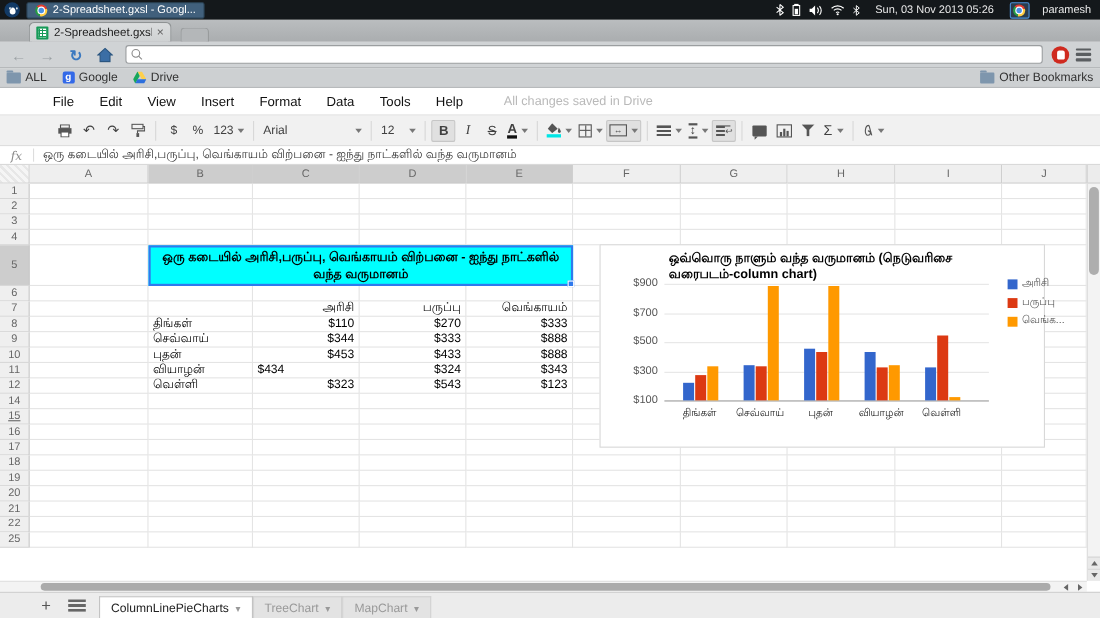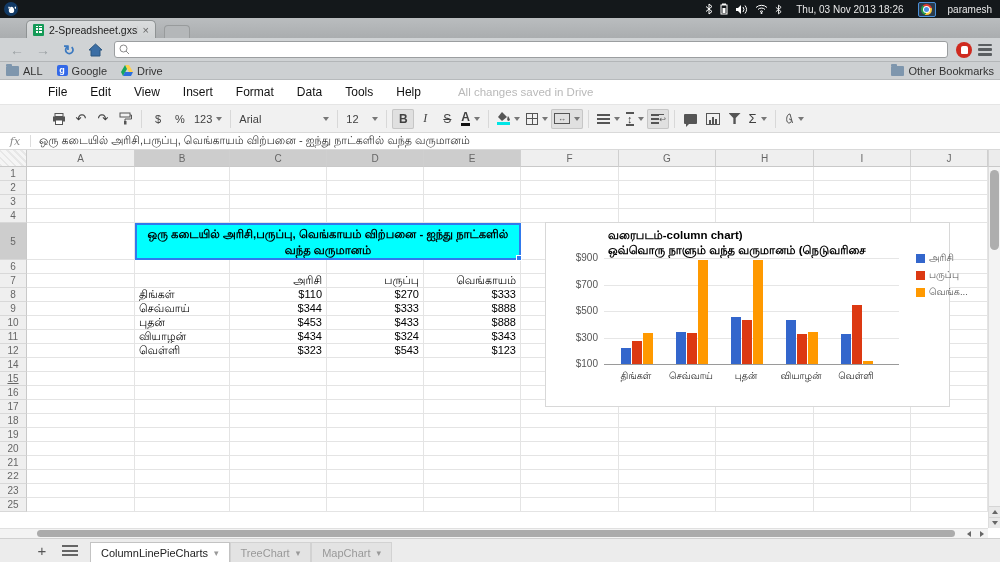--- a/index.html
+++ b/index.html
@@ -125,20 +125,24 @@
 </style>
 </head>
 <body>
 
 <div class="band panel">
   <span class="distro">
     <svg viewBox="0 0 10 10">
         <path d="M2 6c0-2 1.2-4 3-4s3 2 3 4-1.2 3-3 3-3-1-3-3z M1.5 3a1 1 0 1 0 0-.1 M8.5 3a1 1 0 1 0 0-.1" fill="#fff"></path>
       </svg>
   </span>
+  <span class="taskbtn">
+    <span class="chrome"></span>
+    <span>2-Spreadsheet.gxsl - Googl...</span>
+  </span>
   <span class="panel-spacer"></span>
   <span class="tray">
     <svg width="8" height="12" viewBox="0 0 8 12">
         <path d="M4 1v10M4 1l3 2.5L1 8.5M4 11l3-2.5L1 3.5" stroke="#fff" stroke-width="1" fill="none"></path>
       </svg>
     <svg width="8" height="12" viewBox="0 0 8 12">
         <rect x="2" y="0.5" width="4" height="1.5" fill="#fff"></rect>
         <rect x="1" y="2" width="6" height="9" fill="none" stroke="#fff"></rect>
         <rect x="2.5" y="5" width="3" height="5" fill="#fff"></rect>
       </svg>
@@ -147,21 +151,21 @@
         <path d="M8 3a4 4 0 0 1 0 5M10 1.5a6.5 6.5 0 0 1 0 8" stroke="#fff" fill="none"></path>
       </svg>
     <svg width="13" height="10" viewBox="0 0 13 10">
         <path d="M1 3.5a8 8 0 0 1 11 0M3 5.5a5 5 0 0 1 7 0M5 7.5a2.5 2.5 0 0 1 3 0" stroke="#fff" fill="none"></path>
         <circle cx="6.5" cy="9" r="1" fill="#fff"></circle>
       </svg>
     <svg width="7" height="11" viewBox="0 0 8 12">
         <path d="M4 1v10M4 1l3 2.5L1 8.5M4 11l3-2.5L1 3.5" stroke="#fff" stroke-width="1" fill="none"></path>
       </svg>
   </span>
-  <span class="clock">Thu, 03 Nov 2013 18:26</span>
+  <span class="clock">Sun, 03 Nov 2013 05:26</span>
   <span class="panel-chrome-box">
       <span class="chrome"></span>
     </span>
   <span class="user">paramesh</span>
 </div>
 
 <div class="band tabbar">
   <div class="btab">
     <span class="sheets-ic"></span>
     <span class="title">2-Spreadsheet.gxsl</span>
@@ -504,21 +508,21 @@
         <div class="g-cell" style="width: 98px; height: 14px;"></div>
         <div class="g-cell" style="width: 97px; height: 14px;"></div>
         <div class="g-cell" style="width: 98px; height: 14px;"></div>
         <div class="g-cell" style="width: 97px; height: 14px;"></div>
         <div class="g-cell" style="width: 77px; height: 14px;"></div>
       </div>
       <div class="g-row" style="height: 14px;">
         <div class="row-h" style="height: 14px;">11</div>
         <div class="g-cell" style="width: 108px; height: 14px;"></div>
         <div class="g-cell" style="width: 95px; height: 14px; text-align: left;">வியாழன்</div>
-        <div class="g-cell" style="width: 97px; height: 14px; text-align: right;">$434</div>
+        <div class="g-cell" style="width: 97px; height: 14px; text-align: left;">$434</div>
         <div class="g-cell" style="width: 97px; height: 14px; text-align: right;">$324</div>
         <div class="g-cell" style="width: 97px; height: 14px; text-align: right;">$343</div>
         <div class="g-cell" style="width: 98px; height: 14px;"></div>
         <div class="g-cell" style="width: 97px; height: 14px;"></div>
         <div class="g-cell" style="width: 98px; height: 14px;"></div>
         <div class="g-cell" style="width: 97px; height: 14px;"></div>
         <div class="g-cell" style="width: 77px; height: 14px;"></div>
       </div>
       <div class="g-row" style="height: 14px;">
         <div class="row-h" style="height: 14px;">12</div>
@@ -632,33 +636,20 @@
         <div class="g-cell" style="width: 97px; height: 14px;"></div>
         <div class="g-cell" style="width: 97px; height: 14px;"></div>
         <div class="g-cell" style="width: 98px; height: 14px;"></div>
         <div class="g-cell" style="width: 97px; height: 14px;"></div>
         <div class="g-cell" style="width: 98px; height: 14px;"></div>
         <div class="g-cell" style="width: 97px; height: 14px;"></div>
         <div class="g-cell" style="width: 77px; height: 14px;"></div>
       </div>
       <div class="g-row" style="height: 14px;">
         <div class="row-h" style="height: 14px; font-family: Liberation Mono, monospace;">22</div>
-        <div class="g-cell" style="width: 108px; height: 14px;"></div>
-        <div class="g-cell" style="width: 95px; height: 14px;"></div>
-        <div class="g-cell" style="width: 97px; height: 14px;"></div>
-        <div class="g-cell" style="width: 97px; height: 14px;"></div>
-        <div class="g-cell" style="width: 97px; height: 14px;"></div>
-        <div class="g-cell" style="width: 98px; height: 14px;"></div>
-        <div class="g-cell" style="width: 97px; height: 14px;"></div>
-        <div class="g-cell" style="width: 98px; height: 14px;"></div>
-        <div class="g-cell" style="width: 97px; height: 14px;"></div>
-        <div class="g-cell" style="width: 77px; height: 14px;"></div>
-      </div>
-      <div class="g-row" style="height: 14px;">
-        <div class="row-h" style="height: 14px;">23</div>
         <div class="g-cell" style="width: 108px; height: 14px;"></div>
         <div class="g-cell" style="width: 95px; height: 14px;"></div>
         <div class="g-cell" style="width: 97px; height: 14px;"></div>
         <div class="g-cell" style="width: 97px; height: 14px;"></div>
         <div class="g-cell" style="width: 97px; height: 14px;"></div>
         <div class="g-cell" style="width: 98px; height: 14px;"></div>
         <div class="g-cell" style="width: 97px; height: 14px;"></div>
         <div class="g-cell" style="width: 98px; height: 14px;"></div>
         <div class="g-cell" style="width: 97px; height: 14px;"></div>
         <div class="g-cell" style="width: 77px; height: 14px;"></div>
@@ -674,22 +665,22 @@
         <div class="g-cell" style="width: 97px; height: 14px;"></div>
         <div class="g-cell" style="width: 98px; height: 14px;"></div>
         <div class="g-cell" style="width: 97px; height: 14px;"></div>
         <div class="g-cell" style="width: 77px; height: 14px;"></div>
       </div>
     </div>
   <div class="merged">ஒரு கடையில் அரிசி,பருப்பு, வெங்காயம் விற்பனை - ஐந்து நாட்களில் வந்த வருமானம்</div>
   <div class="fillhandle"></div>
   <div class="chartbox">
     <div class="c-title">
+      <div>ஒவ்வொரு நாளும் வந்த வருமானம் (நெடுவரிசை</div>
       <div>வரைபடம்-column chart)</div>
-      <div>ஒவ்வொரு நாளும் வந்த வருமானம் (நெடுவரிசை</div>
     </div>
   <div class="c-grid" style="top: 35px;"></div>
       <div class="c-ylab" style="top: 29px;">$900</div>
       <div class="c-grid" style="top: 61.5px;"></div>
       <div class="c-ylab" style="top: 55.5px;">$700</div>
       <div class="c-grid" style="top: 88px;"></div>
       <div class="c-ylab" style="top: 82px;">$500</div>
       <div class="c-grid" style="top: 114.5px;"></div>
       <div class="c-ylab" style="top: 108.5px;">$300</div>
       <div class="c-grid c-base" style="top: 141px;"></div>

